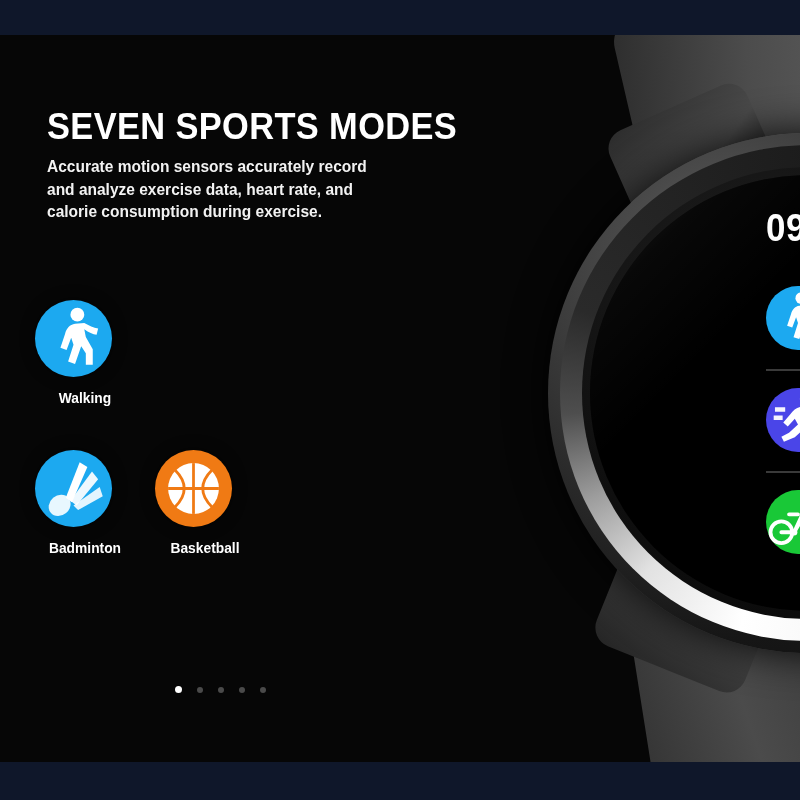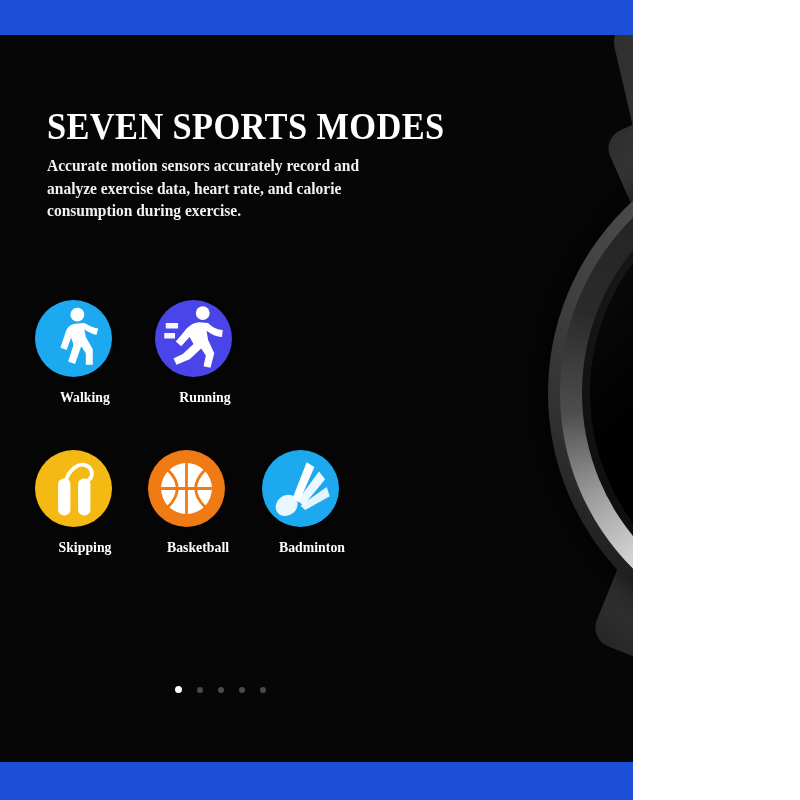--- a/index.html
+++ b/index.html
@@ -2,25 +2,25 @@
 <html><head>
 <meta charset="utf-8">
 <style>
   html, body {
     margin: 0;
     padding: 0;
     background: #ffffff;
   }
   #stage {
     position: relative;
-    width: 633px;
+    width: 800px;
     height: 800px;
-    background: #1d4ed8;
+    background: #0f172a;
     overflow: hidden;
-    font-family: Liberation Serif, serif;
+    font-family: Liberation Sans, sans-serif;
   }
 
   
   #panel {
     position: absolute;
     left: 0;
     top: 35px;
     width: 800px;
     height: 727px;
     background: #060606;
@@ -282,67 +282,47 @@
         <div class="grid-row">
           <div class="cell">
             <div class="badge" style="background: rgb(28, 169, 240);">
               <svg width="77" height="77" viewBox="0 0 100 100">
                 <circle cx="55" cy="19" r="9" fill="#ffffff"></circle>
                 <path d="M52 31 C45 32 41 37 39 44 L33 62 L41 65 L47 49 L50 58 L43 80 L52 83 L60 60 L66 69 L66 84 L75 84 L75 64 L66 48 L64 38 C70 42 75 45 80 45 L82 37 C76 37 70 33 64 30 Z" fill="#ffffff"></path>
               </svg>
             </div>
             <div class="cell-label">Walking</div>
           </div>
-          <div class="cell">
-            <div class="badge" style="background: rgb(74, 69, 232);">
-              <svg width="77" height="77" viewBox="0 0 100 100">
-                <circle cx="62" cy="17" r="9" fill="#ffffff"></circle>
-                <path d="M57 29 C49 30 43 34 38 41 L27 54 L34 60 L45 48 L50 57 L36 70 L24 76 L28 84 L45 77 L60 63 L66 72 L63 86 L72 88 L77 69 L69 52 L67 40 C73 45 80 48 87 48 L88 39 C81 39 74 35 69 30 Z" fill="#ffffff"></path>
-                <path d="M30 30 L14 30 L14 37 L30 37 Z M26 43 L12 43 L12 50 L26 50 Z" fill="#ffffff" opacity="0.95"></path>
-              </svg>
-            </div>
-            <div class="cell-label">Running</div>
-          </div>
         </div>
         <div class="grid-row">
           <div class="cell">
-            <div class="badge" style="background: rgb(245, 185, 19);">
+            <div class="badge" style="background: rgb(28, 169, 240);">
               <svg width="77" height="77" viewBox="0 0 100 100">
-                <path d="M30 44 C30 40 34 37 38 37 C42 37 46 40 46 44 L46 78 C46 82 42 85 38 85 C34 85 30 82 30 78 Z" fill="#ffffff"></path>
-                <path d="M56 44 C56 40 60 37 64 37 C68 37 72 40 72 44 L72 78 C72 82 68 85 64 85 C60 85 56 82 56 78 Z" fill="#ffffff"></path>
-                <path d="M40 40 C44 26 56 16 66 20 C76 24 76 36 68 40" fill="none" stroke="#ffffff" stroke-width="5" stroke-linecap="round"></path>
+                <ellipse cx="32" cy="72" rx="15" ry="13" fill="#ffffff" opacity="0.9" transform="rotate(-40 32 72)"></ellipse>
+                <path d="M40 62 L58 16 L68 22 L48 68 Z" fill="#ffffff"></path>
+                <path d="M46 66 L74 28 L82 38 L54 72 Z" fill="#ffffff" opacity="0.92"></path>
+                <path d="M50 72 L84 48 L88 60 L56 78 Z" fill="#ffffff" opacity="0.88"></path>
               </svg>
             </div>
-            <div class="cell-label">Skipping</div>
+            <div class="cell-label wide">Badminton</div>
           </div>
           <div class="cell">
             <div class="badge" style="background: rgb(240, 122, 20);">
               <svg width="77" height="77" viewBox="0 0 100 100">
                 <circle cx="50" cy="50" r="33" fill="#ffffff"></circle>
                 <g stroke="#F07A14" stroke-width="3.6" fill="none">
                   <path d="M50 17 L50 83"></path>
                   <path d="M17 50 L83 50"></path>
                   <path d="M26 26 C42 42 42 58 26 74"></path>
                   <path d="M74 26 C58 42 58 58 74 74"></path>
                 </g>
               </svg>
             </div>
             <div class="cell-label wide">Basketball</div>
           </div>
-          <div class="cell">
-            <div class="badge" style="background: rgb(28, 169, 240);">
-              <svg width="77" height="77" viewBox="0 0 100 100">
-                <ellipse cx="32" cy="72" rx="15" ry="13" fill="#ffffff" opacity="0.9" transform="rotate(-40 32 72)"></ellipse>
-                <path d="M40 62 L58 16 L68 22 L48 68 Z" fill="#ffffff"></path>
-                <path d="M46 66 L74 28 L82 38 L54 72 Z" fill="#ffffff" opacity="0.92"></path>
-                <path d="M50 72 L84 48 L88 60 L56 78 Z" fill="#ffffff" opacity="0.88"></path>
-              </svg>
-            </div>
-            <div class="cell-label wide">Badminton</div>
-          </div>
         </div>
       </div>
 
     <div id="dots">
         <div class="dot active"></div>
         <div class="dot"></div>
         <div class="dot"></div>
         <div class="dot"></div>
         <div class="dot"></div>
       </div>

